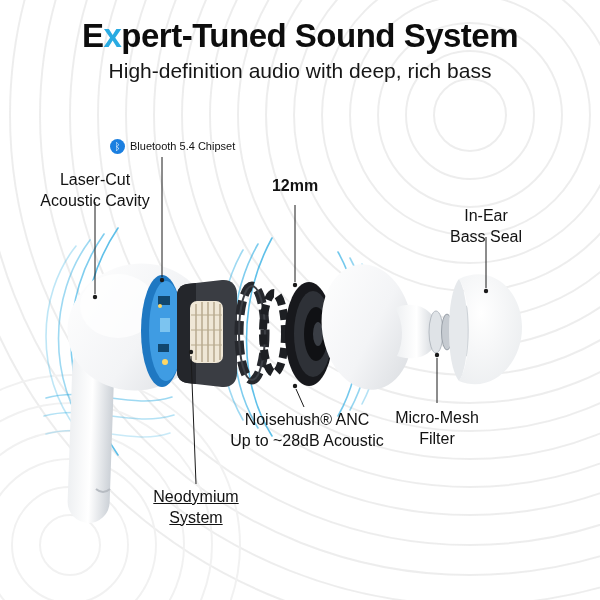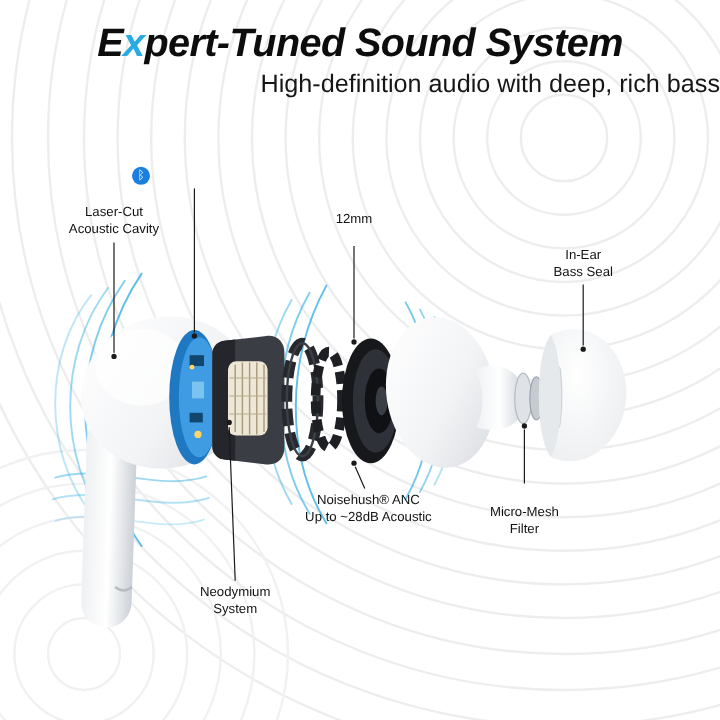--- a/index.html
+++ b/index.html
@@ -1,34 +1,34 @@
 <!DOCTYPE html>
 <html><head>
 <meta charset="utf-8">
 <style>
   html,body{margin:0;padding:0;}
   body{font-family:"Liberation Sans",sans-serif;background:#ffffff;}
   .canvas{position:relative;width:600px;height:600px;background:#ffffff;overflow:hidden;}
   svg.layer{position:absolute;left:0;top:0;width:600px;height:600px;z-index:1;}
   .header{position:absolute;top:19px;left:0;width:600px;text-align:center;z-index:3;}
-  .title{font-size:33px;font-weight:700;color:#0d0d0d;letter-spacing:-0.5px;margin:0;line-height:1.05;font-style:italic;}
+  .title{font-size:33px;font-weight:700;color:#0d0d0d;letter-spacing:-0.5px;margin:0;line-height:1.05;}
   .title .accent{color:#29abe2;}
-  .subtitle{font-size:21px;color:#161616;margin:5px 0 0;font-weight:400;text-align:right;}
-  .callout{position:absolute;z-index:4;font-size:11px;color:#121212;text-align:center;line-height:1.3;}
+  .subtitle{font-size:21px;color:#161616;margin:5px 0 0;font-weight:400;}
+  .callout{position:absolute;z-index:4;font-size:16px;color:#121212;text-align:center;line-height:1.3;}
   .callout .l{display:block;}
   .callout-bt{left:110px;top:139px;display:flex;align-items:center;gap:5px;font-size:11px;}
   .bt-badge{width:15px;height:15px;border-radius:50%;background:#1b7fe0;color:#ffffff;
             font-family:"DejaVu Sans",sans-serif;font-size:10px;line-height:15px;text-align:center;
             display:inline-block;flex:0 0 auto;}
   .c-laser{left:35px;top:170px;width:120px;}
-  .c-driver{left:235px;top:176px;width:120px;}
+  .c-driver{left:235px;top:176px;width:120px;font-weight:bold;}
   .c-inear{left:436px;top:206px;width:100px;}
   .c-anc{left:227px;top:410px;width:160px;}
-  .c-mesh{left:387px;top:408px;width:100px;margin-top:12px;}
-  .c-neo{left:146px;top:487px;width:100px;}
+  .c-mesh{left:387px;top:408px;width:100px;}
+  .c-neo{left:146px;top:487px;width:100px;text-decoration:underline;}
 </style>
 </head>
 <body>
 
 <div class="canvas">
 
   <svg class="layer" viewBox="0 0 600 600">
     <defs>
       <linearGradient id="bodyGrad" x1="0" y1="0" x2="1" y2="1">
         <stop offset="0" stop-color="#ffffff"></stop>
@@ -173,20 +173,21 @@
     </g>
   </svg>
 
   <div class="header">
     <h1 class="title"><span>E</span><span class="accent">x</span><span>pert-Tuned Sound System</span></h1>
     <p class="subtitle">High-definition audio with deep, rich bass</p>
   </div>
 
   <div class="callout callout-bt">
     <span class="bt-badge">ᛒ</span>
+    <span>Bluetooth 5.4 Chipset</span>
   </div>
 
   <div class="callout c-laser">
     <span class="l">Laser-Cut</span>
     <span class="l">Acoustic Cavity</span>
   </div>
 
   <div class="callout c-driver">
     <span class="l">12mm</span>
   </div>

